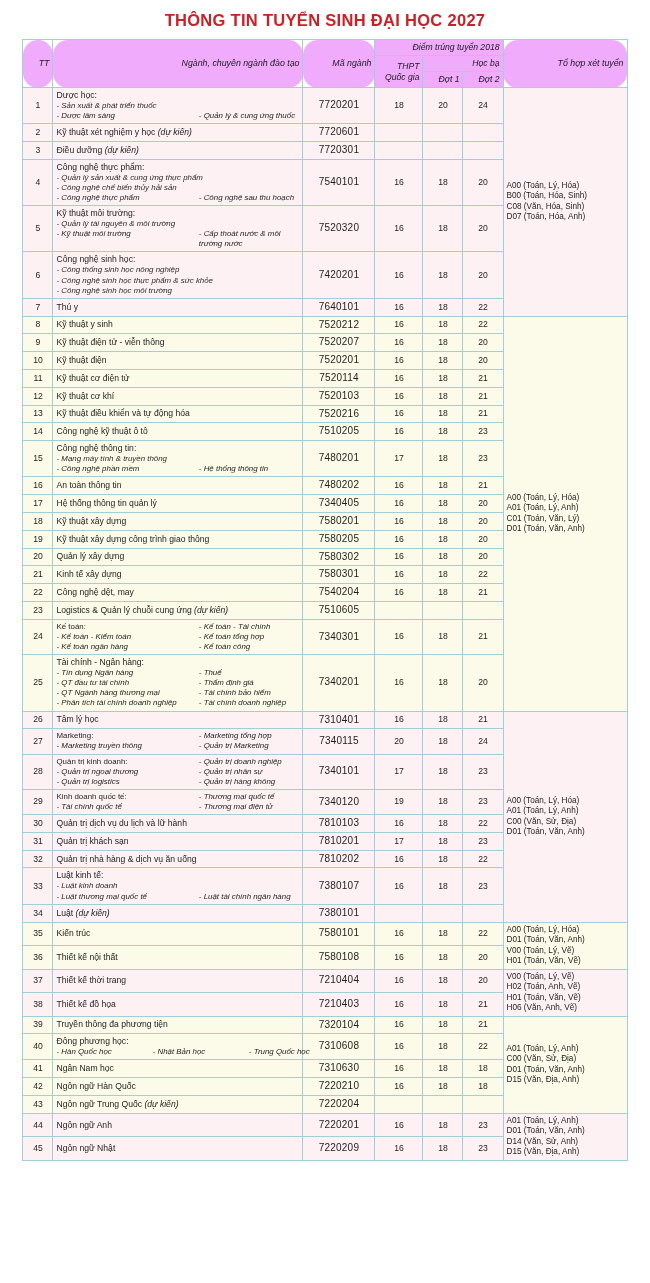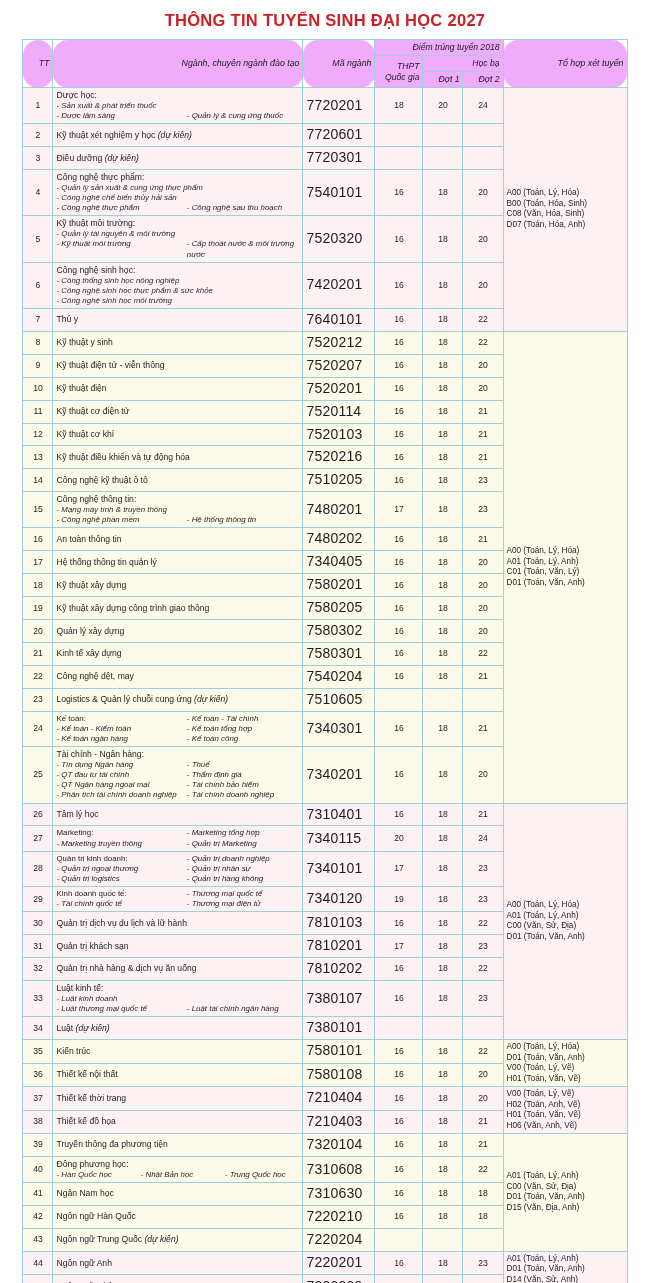--- a/index.html
+++ b/index.html
@@ -55,28 +55,28 @@
   
   col.c-tt{width:30px;}
   col.c-name{width:250px;}
   col.c-code{width:72px;}
   col.c-thpt{width:48px;}
   col.c-d1{width:40px;}
   col.c-d2{width:40px;}
   col.c-grp{width:124px;}
 
   td.tt{text-align:center;font-size:8.6px;}
-  td.code{text-align:left;font-size:14px;letter-spacing:.2px;margin-top:32px;}
+  td.code{text-align:center;font-size:10px;letter-spacing:.2px;margin-top:32px;}
   td.sc{text-align:center;font-size:8.6px;}
   td.grp{font-size:8.2px;line-height:1.5;padding-left:6px;}
   td.name{padding-left:7px;margin-top:32px;}
 
   .maintitle{display:block;font-size:8.6px;}
   .sub{display:block;font-style:italic;font-size:7.9px;color:#2a2a2a;}
-  .subrow{display:flex;gap:4px;}
+  .subrow{display:flex;gap:16px;}
   .subrow .a{flex:0 0 52%;font-style:italic;font-size:7.9px;}
   .subrow .b{flex:1;font-style:italic;font-size:7.9px;}
   .note{font-style:italic;}
 
   
   tr.pink > td{background:#fdf1f4;}
   tr.cream > td{background:#fcfbe9;}
   td.grp.pink{background:#fdf1f4;}
   td.grp.cream{background:#fcfbe9;}
 
@@ -413,21 +413,21 @@
             <span class="maintitle">Tài chính - Ngân hàng:</span>
             <span class="subrow">
               <span class="a">- Tín dụng Ngân hàng</span>
               <span class="b">- Thuế</span>
             </span>
             <span class="subrow">
               <span class="a">- QT đầu tư tài chính</span>
               <span class="b">- Thẩm định giá</span>
             </span>
             <span class="subrow">
-              <span class="a">- QT Ngân hàng ngoại mại</span>
+              <span class="a">- QT Ngành hàng thương mại</span>
               <span class="b">- Tài chính bảo hiểm</span>
             </span>
             <span class="subrow">
               <span class="a">- Phân tích tài chính doanh nghiệp</span>
               <span class="b">- Tài chính doanh nghiệp</span>
             </span>
           </td>
           <td class="code">7340201</td>
           <td class="sc">16</td>
           <td class="sc">18</td>

